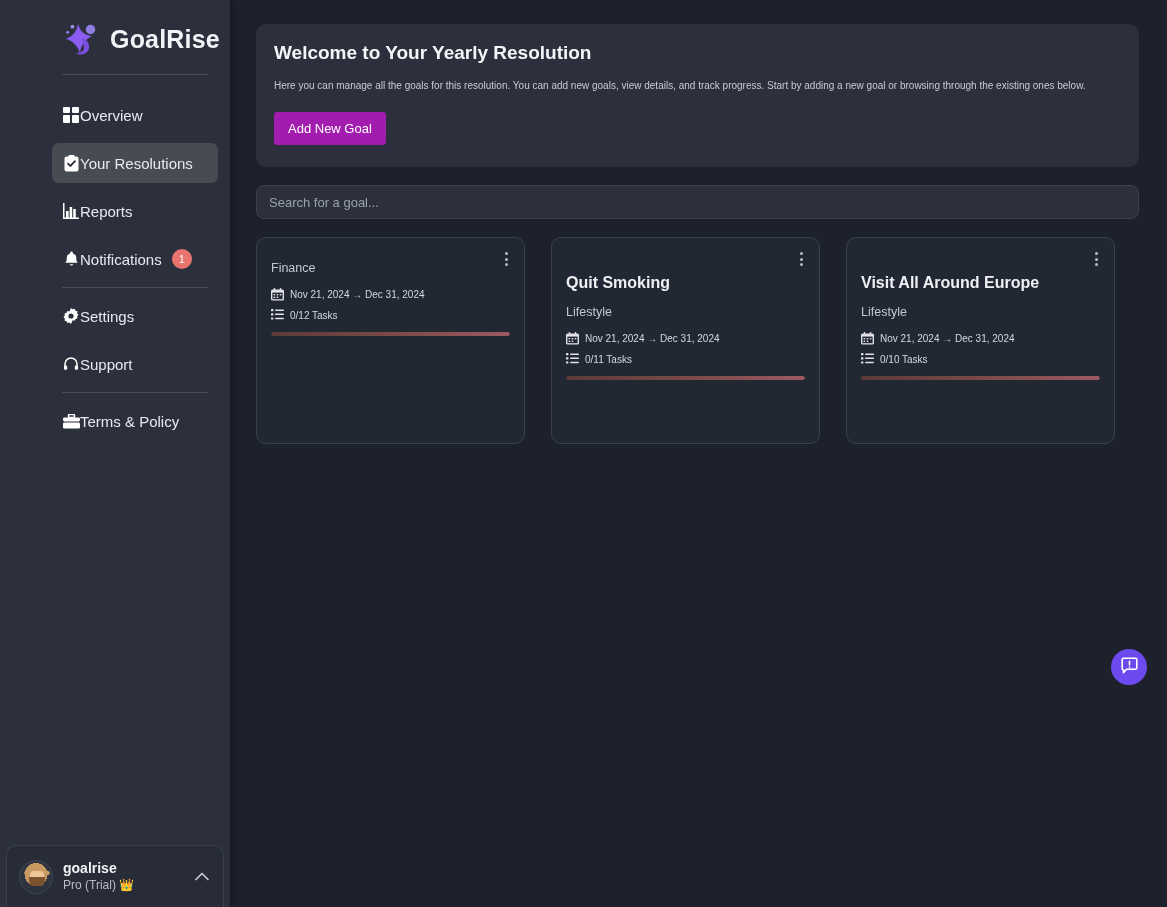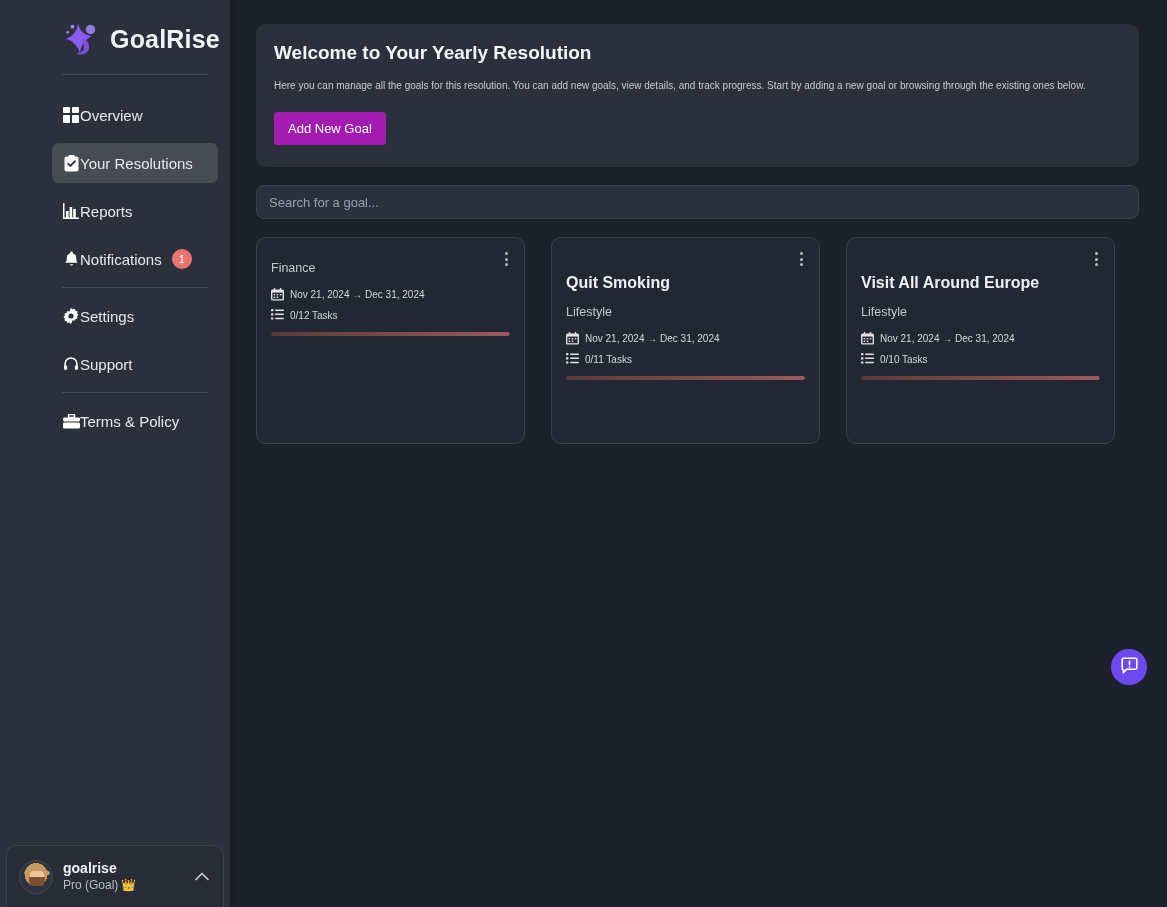--- a/index.html
+++ b/index.html
@@ -276,21 +276,21 @@
 
     <div class="user-card">
       <span class="avatar">
         <span class="hat"></span>
           <span class="face"></span>
           <span class="beard"></span>
           <span class="body"></span>
       </span>
       <span class="user-meta">
         <span class="user-name" style="display:block">goalrise</span>
-        <span class="user-plan" style="display:block">Pro (Goal) 👑</span>
+        <span class="user-plan" style="display:block">Pro (Trial) 👑</span>
       </span>
       <span class="chev">
         <svg width="14" height="9" viewBox="0 0 14 9" fill="none" stroke="currentColor" stroke-width="1.7" stroke-linecap="round" stroke-linejoin="round">
             <path d="M1 7.5 L7 1.5 L13 7.5"></path>
           </svg>
       </span>
     </div>
 
   </aside>
 

